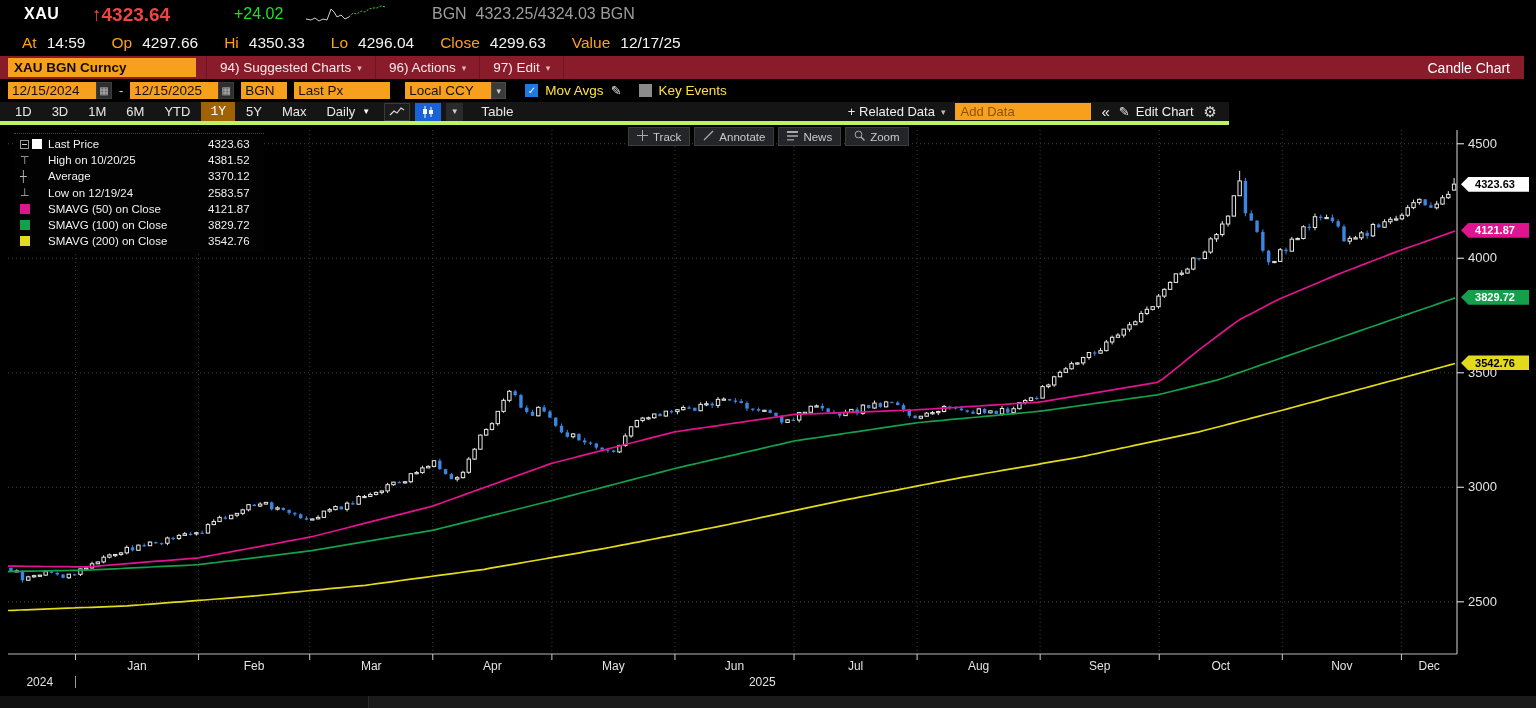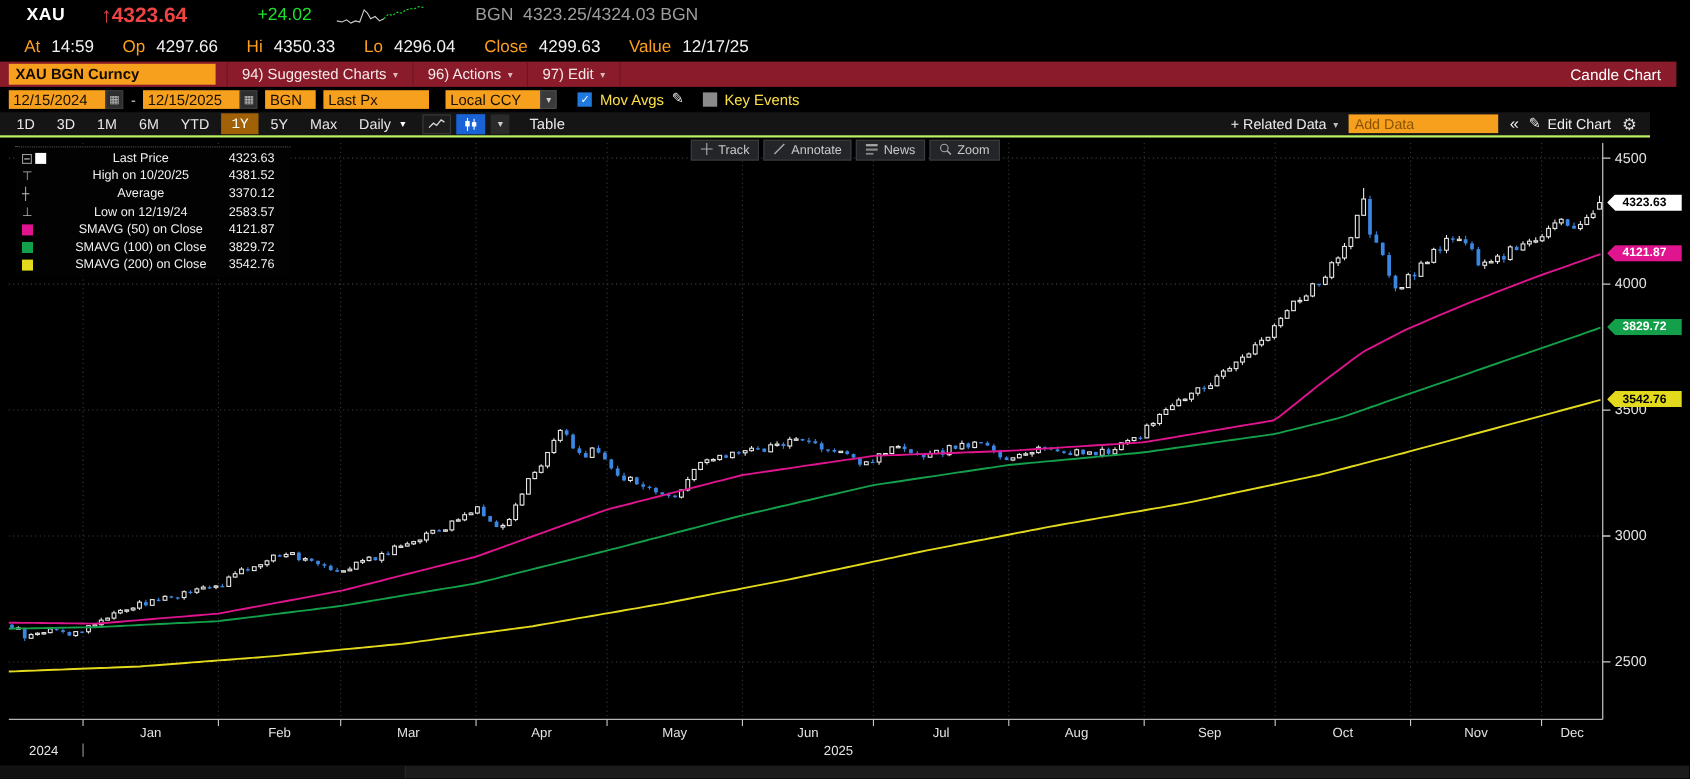--- a/index.html
+++ b/index.html
@@ -35,22 +35,22 @@
           align-items:center;justify-content:center;border:1px solid #3c3c3c;box-sizing:border-box;}
   .dash{color:#ddd;font-size:13px;}
   .ddbtn{width:15px;height:17px;background:#3a3a3a;color:#111;font-size:9px;display:flex;align-items:center;
          justify-content:center;border:1px solid #4a4a4a;box-sizing:border-box;color:#cfcfcf;}
   .chk{width:13px;height:13px;display:flex;align-items:center;justify-content:center;font-size:10px;}
   .chk.on{background:#1f7ae0;color:#fff;}
   .chk.off{background:#8a8a8a;}
   .alabel{color:#fde047;font-size:13.5px;}
   .pencil{color:#e8e8e8;font-size:13px;font-family:"DejaVu Sans",sans-serif;}
   
-  .toolbar{position:absolute;top:102px;left:0;width:1500px;height:23px;background:#151515;display:flex;
-           align-items:center;padding-left:6px;gap:2px;border-bottom:2px solid #bef264;box-sizing:border-box;}
+  .toolbar{position:absolute;top:102px;left:0;width:1229px;height:23px;background:#151515;display:flex;
+           align-items:center;padding-left:6px;gap:2px;border-bottom:4px solid #bef264;box-sizing:border-box;}
   .rbtn{padding:2px 9px;font-size:13px;color:#e8e8e8;cursor:default;}
   .rbtn.active{background:#a16207;color:#fff;font-family:Liberation Mono, monospace;}
   .periodbtn{display:flex;align-items:center;gap:7px;padding:2px 9px;color:#e8e8e8;font-size:13px;}
   .periodbtn .car{font-size:8px;color:#fff;}
   .iconbtn{width:26px;height:18px;display:flex;align-items:center;justify-content:center;margin-left:3px;
            border:1px solid #3a3a3a;box-sizing:border-box;background:#1c1c1c;}
   .iconbtn.blue{background:#1a63d6;border-color:#1a63d6;}
   .smdd{width:17px;height:18px;display:flex;align-items:center;justify-content:center;color:#cfcfcf;
         font-size:8px;background:#2a2a2a;margin-left:3px;}
   .tbl{margin-left:16px;color:#e8e8e8;font-size:13.5px;}
@@ -68,21 +68,21 @@
   #chart{position:absolute;left:0;top:0;}
   .legend{position:absolute;left:14px;top:8px;width:242px;background:rgba(2,2,2,.9);padding:2px 4px 3px 4px;
           border-top:1px dotted #4a4a4a;}
   .lrow{display:flex;align-items:center;height:16.2px;font-size:11.5px;color:#f0f0f0;}
   .lic{width:30px;display:flex;align-items:center;gap:3px;padding-left:2px;box-sizing:border-box;
        font-family:"DejaVu Sans","DejaVu Sans Mono",sans-serif;color:#b8b8b8;font-size:11px;}
   .lic .sw{width:10px;height:10px;display:inline-block;}
   .lic .cbox{width:9px;height:9px;border:1px solid #9a9a9a;box-sizing:border-box;display:inline-flex;
              align-items:center;justify-content:center;}
   .lic .cbox i{display:block;width:5px;height:1px;background:#cfcfcf;}
-  .llabel{width:160px;text-align:center;}
+  .llabel{width:160px;}
   .lval{flex:1;}
   .ctools{position:absolute;left:628px;top:2px;display:flex;gap:4px;}
   .cbtn{display:flex;align-items:center;gap:5px;padding:1px 8px;background:#232528;border:1px solid #3a3d40;
         color:#c9c9c9;font-size:11.5px;height:15px;}
   .bubble{position:absolute;left:1461px;width:68px;height:15px;font-size:11px;font-weight:bold;
           display:flex;align-items:center;justify-content:center;
           clip-path:polygon(0 50%,11% 0,100% 0,100% 100%,11% 100%);}
   
   .bstrip{position:absolute;top:696px;left:0;width:1536px;height:12px;background:#1b1b1b;}
   .bstrip .seg{position:absolute;left:0;top:0;width:368px;height:12px;background:#111;border-right:1px solid #2a2a2a;}

